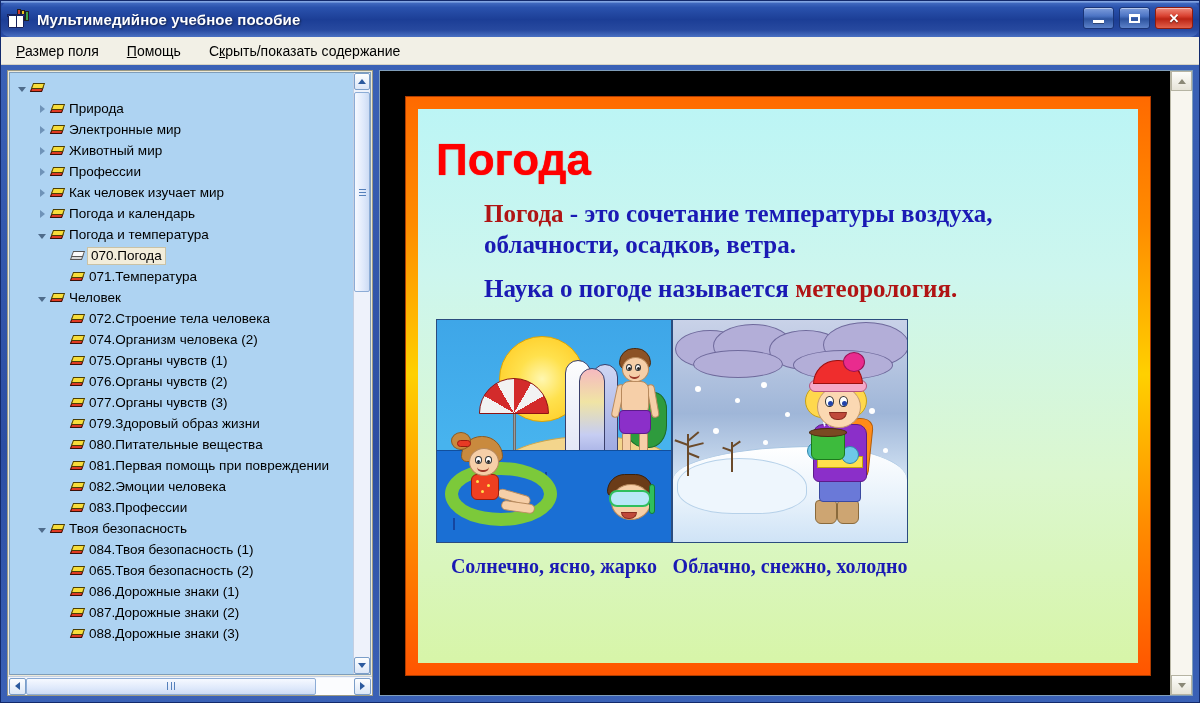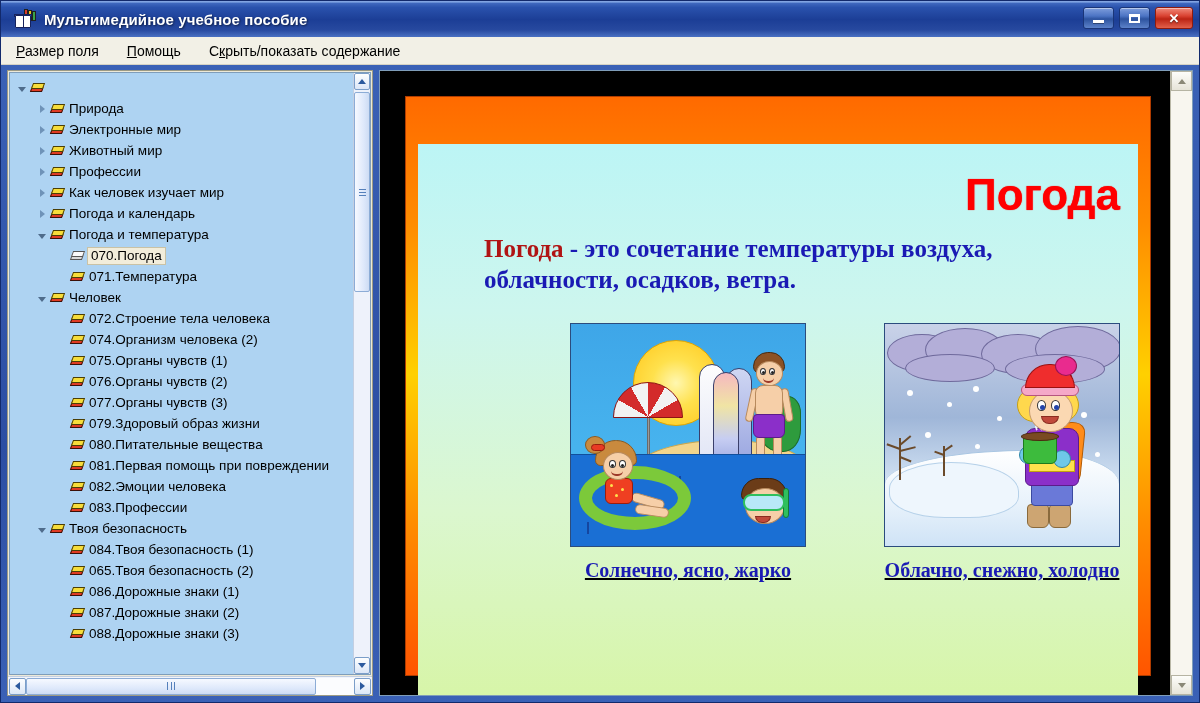--- a/index.html
+++ b/index.html
@@ -16,21 +16,22 @@
     border: 1px solid #12296b;
     display: flex; flex-direction: column;
   }
 
   
   #titlebar {
     height: 36px; flex: 0 0 36px;
     position: relative;
     background: linear-gradient(180deg,#4b74c8 0%,#2a52ad 18%,#1c3e96 52%,#27499f 80%,#4a70c2 100%);
     display: flex; align-items: center;
-    padding-left: 14px;
+    padding-left: 7px;
+    border-radius: 9px;
   }
   #titlebar::after{
     content:""; position:absolute; left:0; right:0; top:0; height:2px;
     background:linear-gradient(180deg,#8fb0e8,#5a82cf);
   }
   .app-icon { width: 22px; height: 22px; position: relative; flex: 0 0 22px; margin-right: 7px; }
   .app-icon .bk { position:absolute; border:1px solid #202020; }
   .app-icon .b1 { left:9px; top:1px; width:4px; height:12px; background:#d83b2a; }
   .app-icon .b2 { left:13px; top:2px; width:4px; height:11px; background:#e8c31e; }
   .app-icon .b3 { left:17px; top:3px; width:4px; height:10px; background:#3aa44a; }
@@ -175,38 +176,37 @@
   }
   #slide-frame {
     position:absolute; left:26px; top:26px; right:20px; bottom:20px;
     padding:12px;
     background:linear-gradient(180deg,#ff6a00 0%,#ff8c00 22%,#ffd000 48%,#ff8c00 74%,#ff5500 100%);
     box-shadow:0 0 0 1px #b03c00;
   }
   #slide {
     width:100%; height:100%; position:relative;
     background:linear-gradient(180deg,#bcf5f5 0%,#cdf6ee 30%,#dbf7cf 66%,#d7f5a8 100%);
-    display:flex; flex-direction:column; align-items:flex-end;
+    display:flex; flex-direction:column; align-items:flex-start;
     padding:14px 18px 10px 18px;
-    margin-top:35px;
   }
   #slide-title {
     color:#ff0000; font-family:"Liberation Sans",sans-serif;
     font-weight:bold; font-size:44px; line-height:1.05;
     margin-top:14px; margin-bottom:16px;
     text-shadow:0 0 1px #ff0000;
   }
   .para {
     font-family:"Liberation Serif", serif; font-weight:bold;
     font-size:25px; color:#1a1ab4; line-height:1.22;
     align-self:flex-start; margin-left:48px; max-width:640px;
   }
   .para.p1 { margin-bottom:14px; }
   .para .hl { color:#b01414; }
-  #pics { display:flex; gap:78px; margin-top:14px;text-decoration:underline; }
+  #pics { display:flex; margin-top:14px; }
   .pic-col{ display:flex; flex-direction:column; align-items:center; }
   .pic {
     width:236px; height:224px; border:1px solid #2b4c7e; position:relative; overflow:hidden;
   }
   .cap {
     margin-top:12px; font-family:"Liberation Serif",serif; font-weight:bold;
     font-size:20px; color:#1a1ab4;
   }
 
   
@@ -655,20 +655,23 @@
 
         <div id="slide-frame">
           <div id="slide">
 
             <div id="slide-title">Погода</div>
 
             <div class="para p1">
               <span class="hl">Погода</span><span> - это сочетание температуры воздуха, облачности, осадков, ветра.</span>
             </div>
 
+            <div class="para p2">
+              <span>Наука о погоде называется </span><span class="hl">метеорология.</span>
+            </div>
 
             <div id="pics">
 
               <div class="pic-col">
                 <div class="pic">
                   <div class="sky-s"></div>
                   <div class="sun"></div>
                   <div class="sand"></div>
                   <div class="bush bg1"></div>
                   <div class="board b-a"></div>

